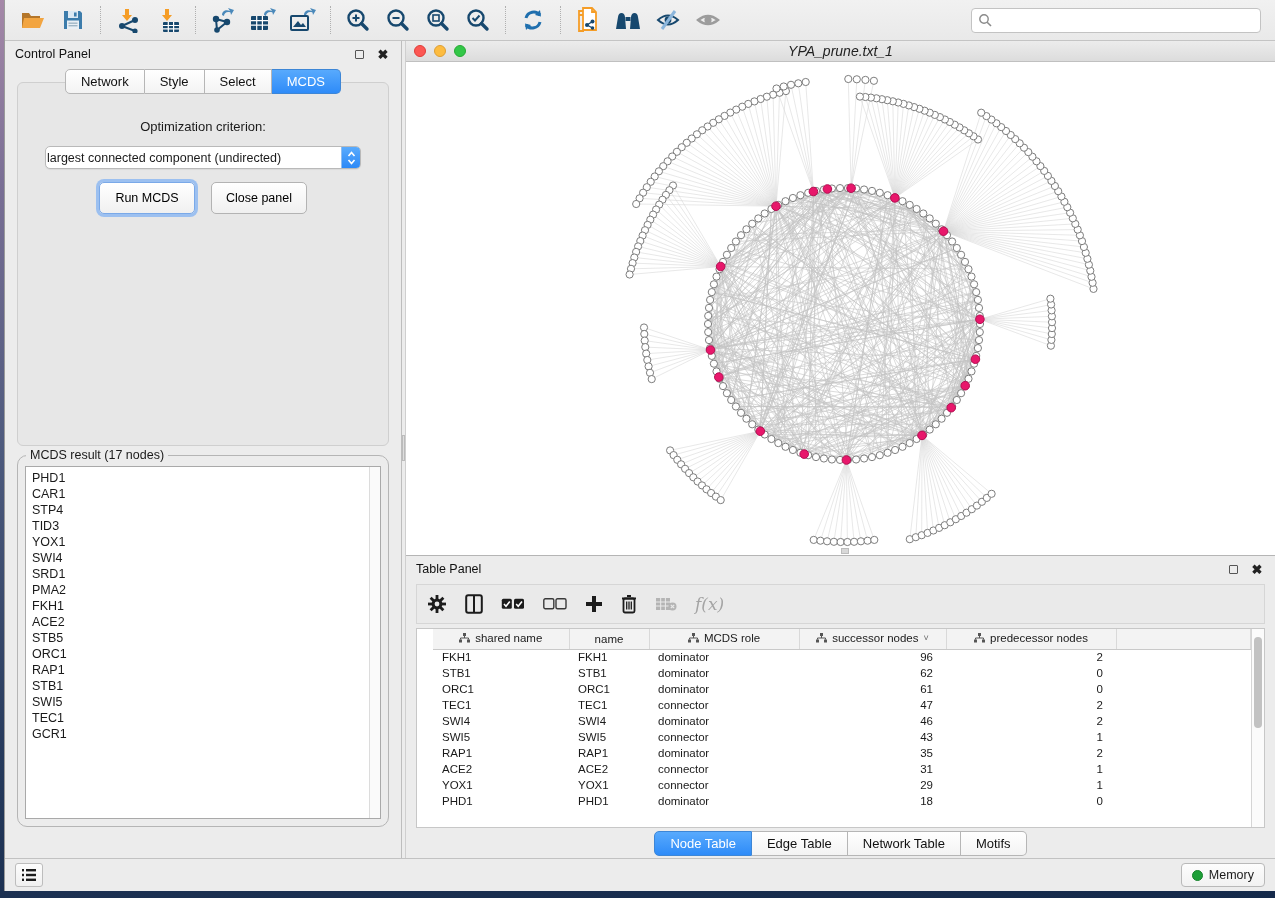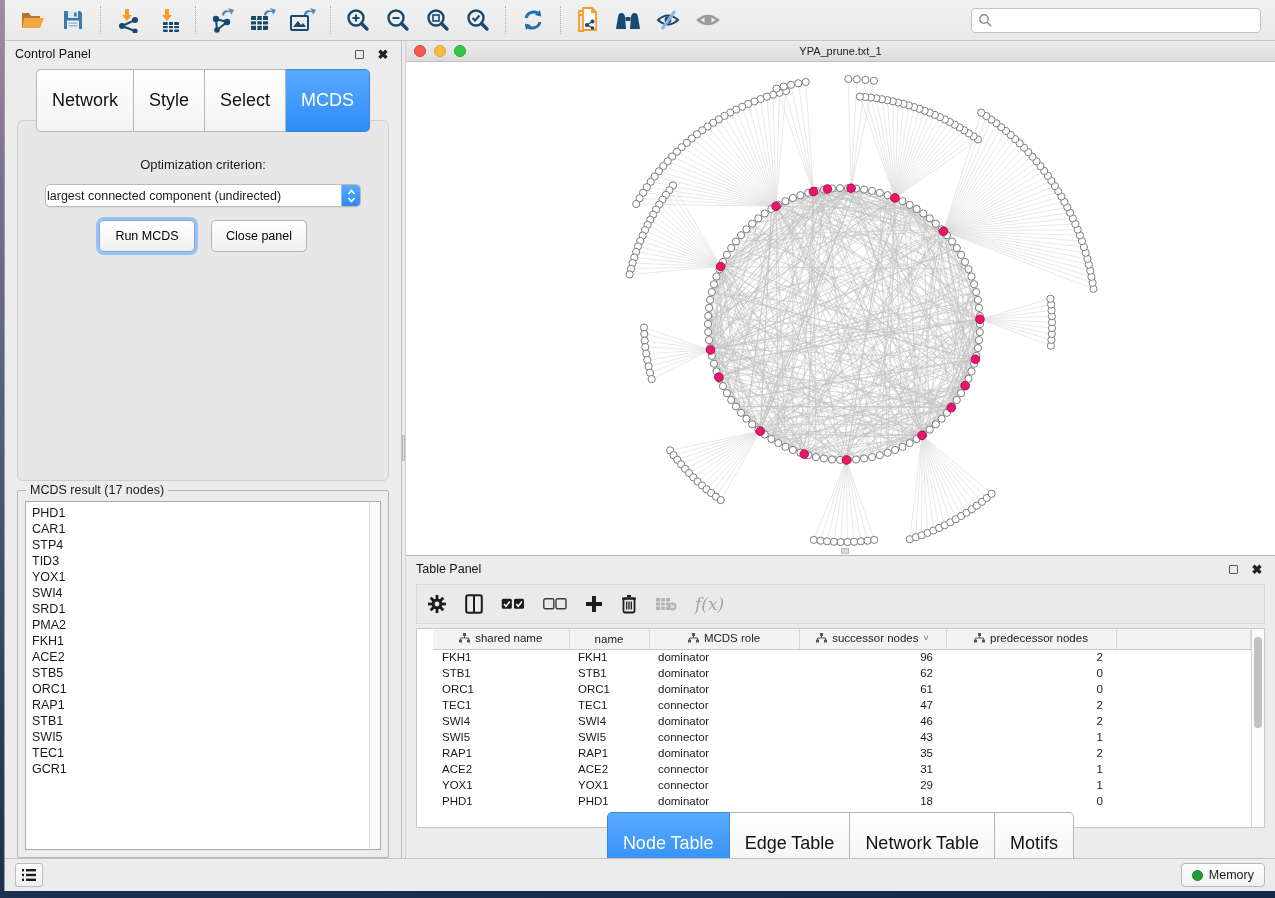--- a/index.html
+++ b/index.html
@@ -28,41 +28,41 @@
   .cpanel { width:396px; flex:0 0 auto; background:#ececec; display:flex; flex-direction:column; position:relative; }
   .panel-hd { height:26px; display:flex; align-items:center; padding:0 10px; flex:0 0 auto; }
   .panel-hd .ttl { font-size:12.5px; color:#111; }
   .panel-hd .sp { flex:1; }
   .hd-ico { width:16px; height:16px; display:flex; align-items:center; justify-content:center; margin-left:8px; color:#333; }
   .float-ico { width:9px; height:9px; border:1.5px solid #555; border-radius:1px; }
   .close-ico { font-size:13px; font-weight:bold; color:#222; line-height:1; }
 
   .tabbar { display:flex; justify-content:center; margin-top:2px; position:relative; z-index:2; }
   .seg { display:inline-flex; }
-  .seg .tab { padding:20px 15px; font-size:18px; background:linear-gradient(#ffffff,#f3f3f3);
+  .seg .tab { padding:4px 15px; font-size:13px; background:linear-gradient(#ffffff,#f3f3f3);
     border:1px solid #b6b6b6; border-left-width:0; color:#111; }
   .seg .tab:first-child { border-left-width:1px; border-radius:5px 0 0 5px; }
   .seg .tab:last-child { border-radius:0 5px 5px 0; }
   .seg .tab.active { background:linear-gradient(#58aafd,#2e8bf8); color:#fff; border-color:#3d86d6; }
 
   .cp-inner { margin:-12px 12px 0 12px; padding-top:12px; background:#e7e7e7; border:1px solid #cfcfcf;
     border-radius:6px; height:364px; position:relative; z-index:1; }
   .opt-label { text-align:center; margin-top:24px; font-size:13px; }
   .dropdown { margin:12px auto 0; width:316px; height:23px; background:#fff; border:1px solid #b9b9b9;
     border-radius:5px; display:flex; align-items:center; overflow:hidden;
     box-shadow:0 1px 1px rgba(0,0,0,.06); }
   .dropdown .dd-txt { flex:1; padding-left:1px; font-size:12.5px; white-space:nowrap; }
   .dropdown .dd-step { width:19px; height:100%; background:linear-gradient(#5aabfd,#2c89f7);
     border-left:1px solid #8fbef2; display:flex; flex-direction:column; align-items:center; justify-content:center; }
   .btnrow { display:flex; justify-content:center; gap:16px; margin-top:13px; }
   .aqua-btn { min-width:96px; height:23px; background:linear-gradient(#ffffff,#f0f0f0); border:1px solid #b3b3b3;
     border-radius:5px; font-size:12.5px; display:flex; align-items:center; justify-content:center; padding:15px 14px; }
   .aqua-btn.focused { box-shadow:0 0 0 3px rgba(95,160,248,.55); border-color:#7aa9e8; }
 
-  .groupbox { margin:9px 12px 0 12px; border:1px solid #b5b5b5; border-radius:2px; position:relative;
+  .groupbox { margin:9px 12px 0 12px; border:1px solid #b5b5b5; border-radius:10px; position:relative;
     height:372px; background:#ececec; }
   .groupbox .legend { position:absolute; top:-8px; left:8px; background:#ececec; padding:0 4px; font-size:12.5px; }
   .listbox { position:absolute; left:7px; right:7px; top:10px; bottom:7px; background:#fff;
     border:1px solid #a9a9a9; overflow:hidden; display:flex; }
   .listbox .items { flex:1; padding:3px 0 0 6px; font-size:12.5px; line-height:16px; }
   .listbox .vtrack { width:11px; border-left:1px solid #dcdcdc; background:#fafafa; }
 
   
   .vsplit { width:5px; background:#ececec; border-left:1px solid #bdbdbd; border-right:1px solid #cfcfcf;
     position:relative; flex:0 0 auto; }
@@ -71,21 +71,21 @@
   
   .rightcol { flex:1; display:flex; flex-direction:column; min-width:0; }
 
   .netwin { height:515px; display:flex; flex-direction:column; border-bottom:1px solid #b5b5b5; }
   .net-titlebar { height:21px; background:linear-gradient(#ececec,#dcdcdc); border-bottom:1px solid #c0c0c0;
     display:flex; align-items:center; position:relative; flex:0 0 auto; }
   .tl { width:12px; height:12px; border-radius:50%; margin-left:8px; }
   .tl.red { background:#fc5753; border:1px solid #df3d38; }
   .tl.yel { background:#fdbc40; border:1px solid #de9f34; }
   .tl.grn { background:#33c748; border:1px solid #27aa35; }
-  .net-title { position:absolute; left:0; right:0; text-align:center; font-size:11px; color:#222; }
+  .net-title { position:absolute; left:0; right:0; text-align:center; font-size:14px; color:#222;font-style:italic; }
   .net-canvas { flex:1; background:#fff; position:relative; overflow:hidden; }
   .hsplit-grip { position:absolute; bottom:1px; left:50%; width:8px; height:6px; background:#d8d8d8; border:1px solid #bcbcbc; }
 
   
   .tpanel { flex:1; background:#ececec; display:flex; flex-direction:column; min-height:0; }
   .t-toolbar { margin:2px 10px 0 10px; height:40px; background:#eaeaea; border:1px solid #d6d6d6;
     display:flex; align-items:center; padding:0 10px; gap:18px; flex:0 0 auto; }
   .tt-ico { display:flex; align-items:center; justify-content:center; }
   .fx { font-family:"DejaVu Serif", serif; font-style:italic; font-size:17px; color:#a4a4a4;text-align:right; }
 

